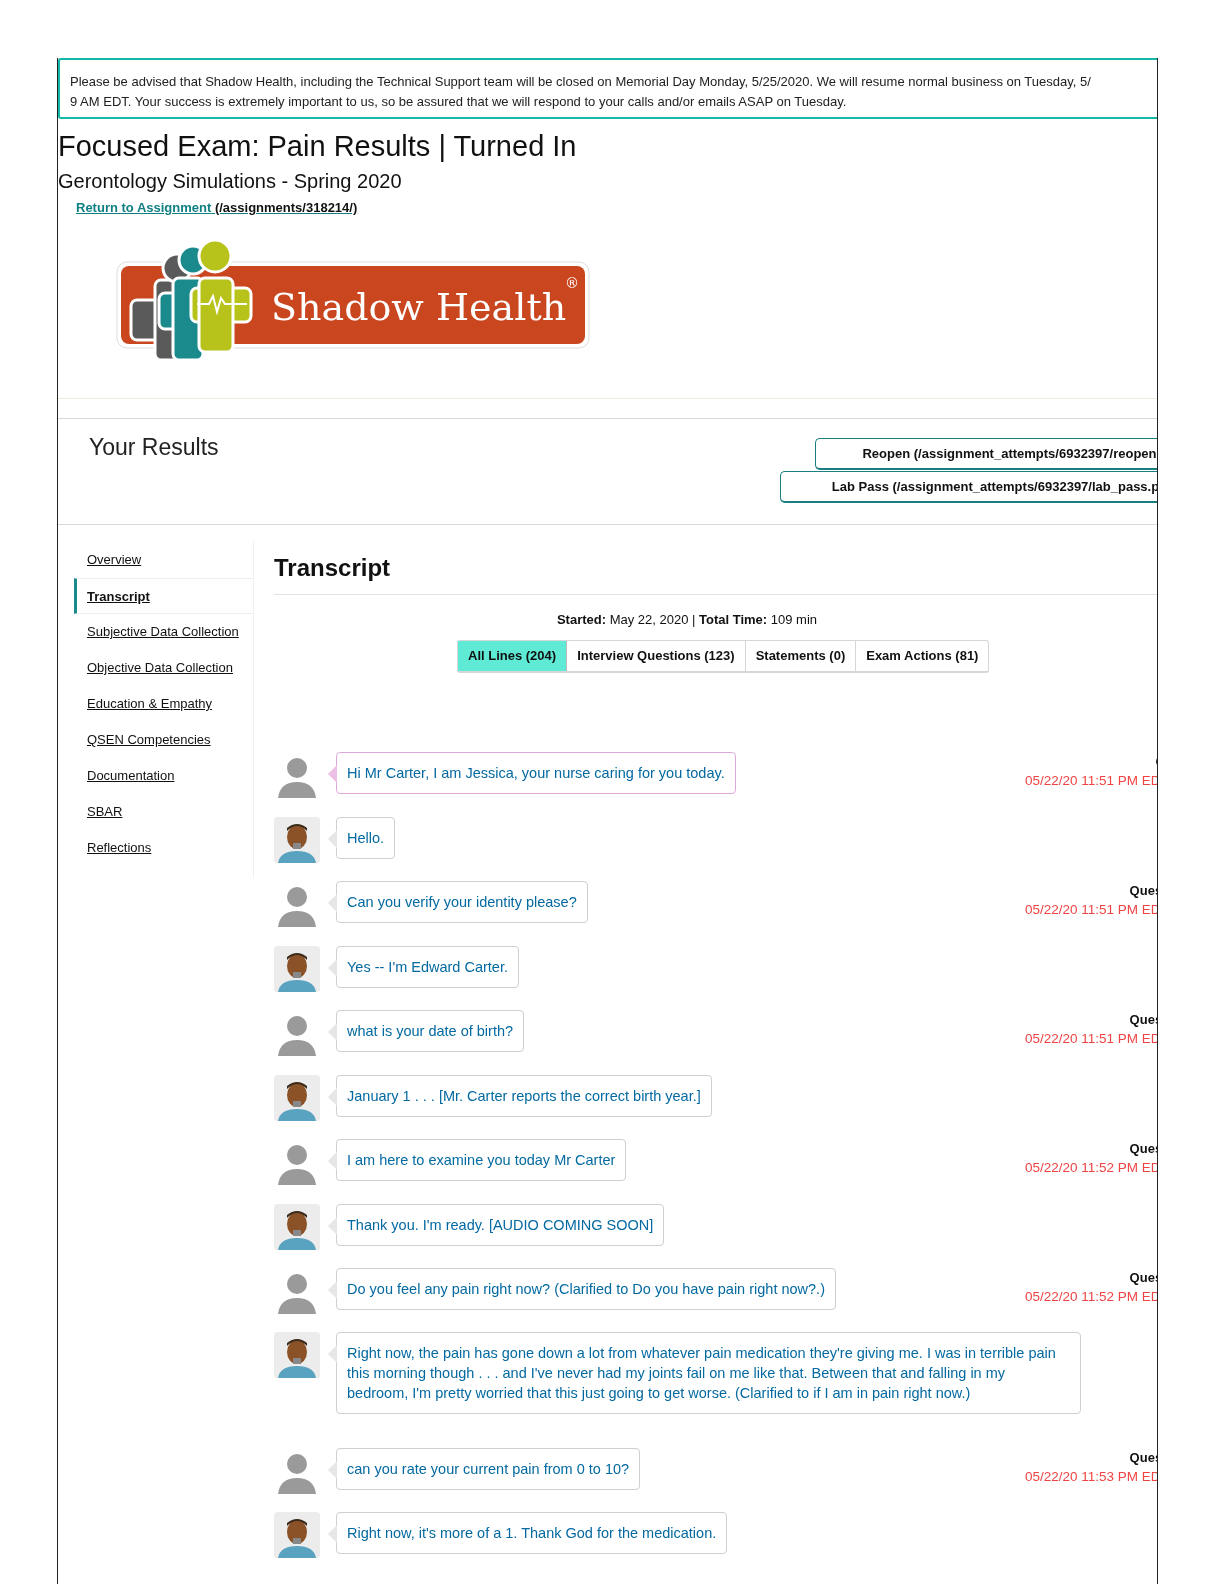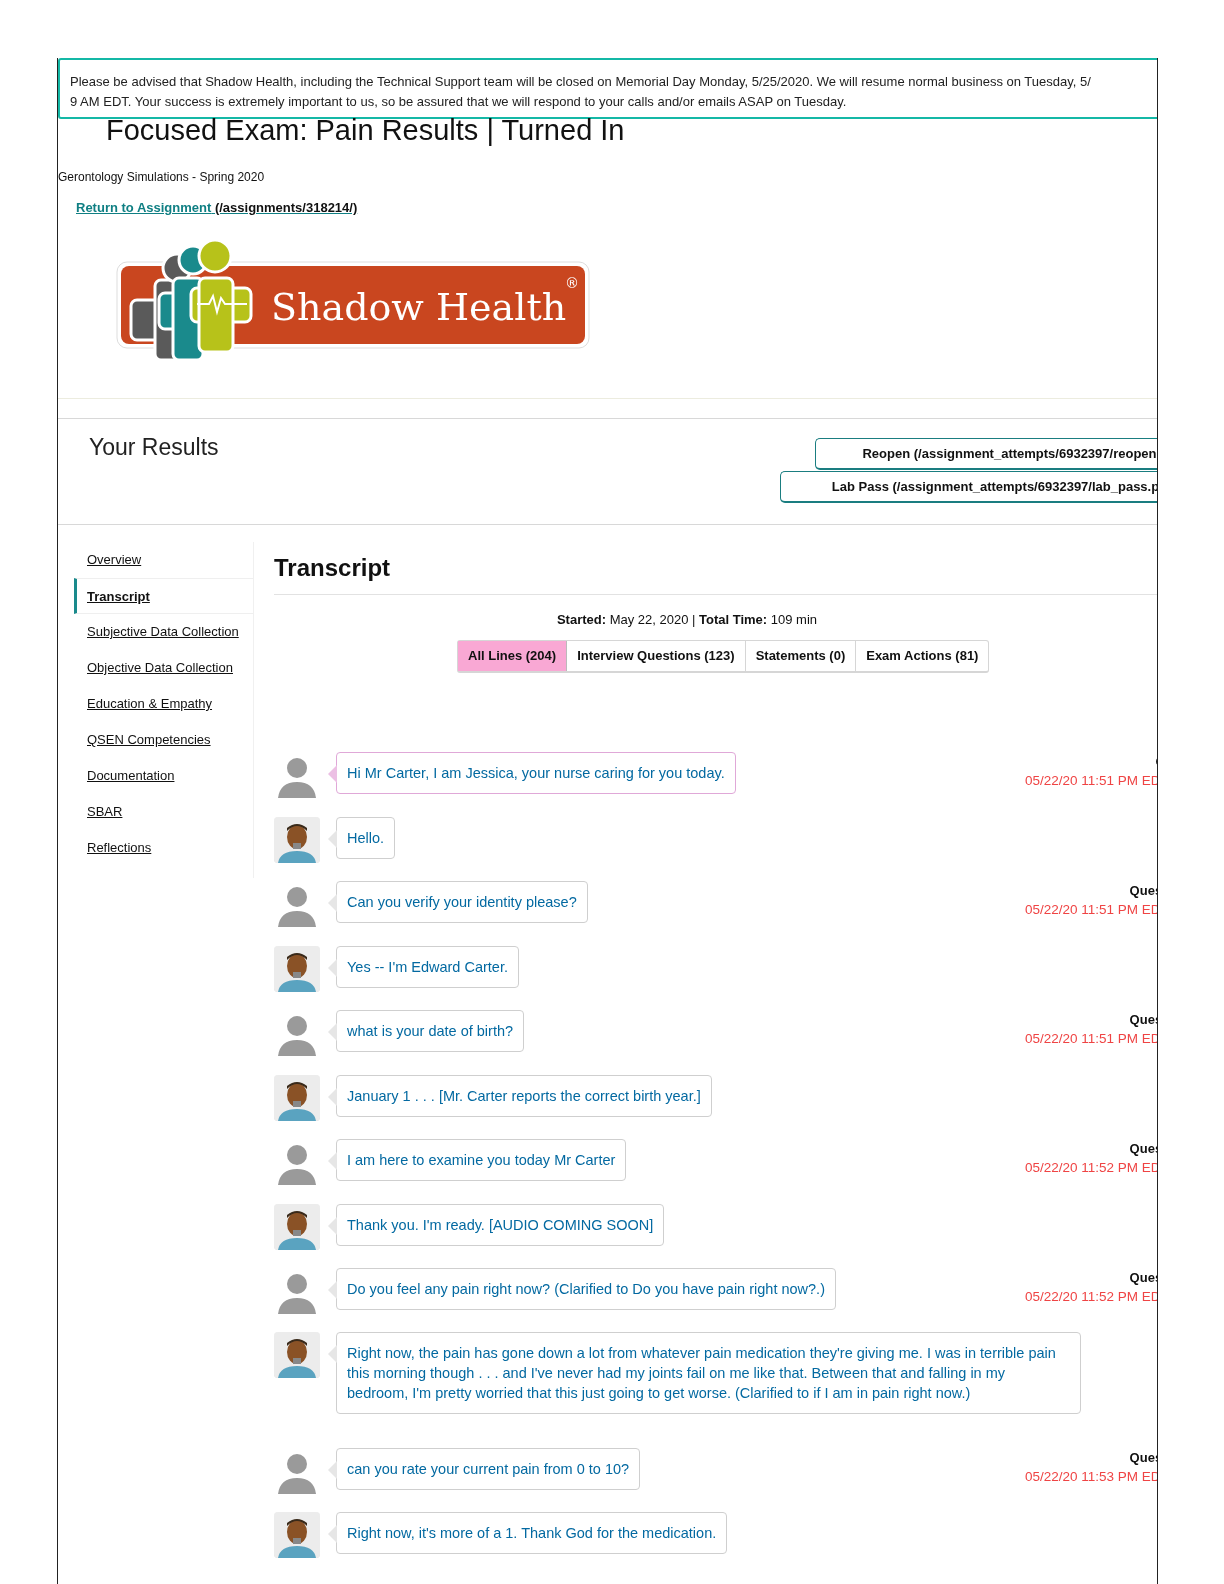--- a/index.html
+++ b/index.html
@@ -12,22 +12,22 @@
   }
 
   .notice {
     position: absolute; left: 0; top: 0; width: 1110px; height: 61px;
     border: 2px solid #14b8a6; border-radius: 3px;
     padding: 12px 10px; font-size: 13px; line-height: 20px; color: #222;
     white-space: nowrap; overflow: hidden;
   }
   .notice div { white-space: nowrap; }
 
-  .title { position: absolute; left: 0; top: 56px; font-size: 29px; color: #111; white-space: nowrap; margin-left: 48px; }
-  .subtitle { position: absolute; left: 0; top: 112px; font-size: 12px; color: #111; }
+  .title { position: absolute; left: 0; top: 72px; font-size: 29px; color: #111; white-space: nowrap; }
+  .subtitle { position: absolute; left: 0; top: 112px; font-size: 20px; color: #111; }
   .return-link { position: absolute; left: 18px; top: 142px; font-size: 13px; font-weight: bold; color: #0f7f83; text-decoration: underline; white-space: nowrap; }
   .return-link span.path { color: #111; margin-top: 46px; }
 
   .logo { position: absolute; left: 55px; top: 180px; width: 480px; height: 130px; }
 
   .hr1 { position: absolute; left: 0; top: 340px; width: 1101px; border-top: 1px solid #ececdf; }
   .hr2 { position: absolute; left: 0; top: 360px; width: 1101px; border-top: 1px solid #d8d8d8; }
   .hr3 { position: absolute; left: 0; top: 466px; width: 1101px; border-top: 1px solid #d8d8d8; }
 
   .results-title { position: absolute; left: 31px; top: 376px; font-size: 23px; color: #222; }
@@ -59,21 +59,21 @@
 
   .filter-tabs {
     position: absolute; left: 183px; top: 98px; height: 33px; display: flex;
     border: 1px solid #d6d6d6; border-bottom-width: 2px; border-radius: 3px;
   }
   .filter-tab {
     padding: 0 10px; line-height: 30px; font-size: 13px; font-weight: bold; color: #111;
     border-right: 1px solid #d6d6d6; cursor: pointer; white-space: nowrap;
   }
   .filter-tab:last-child { border-right: none; }
-  .filter-tab.active { background: #f9a8d4; border-right: 1px solid #bbb; }
+  .filter-tab.active { background: #5eead4; border-right: 1px solid #bbb; }
 
   .entries { position: absolute; left: 0; top: 0; width: 900px; }
   .entry { position: absolute; left: 0; width: 900px; }
   .avatar { position: absolute; left: 0; top: 0; width: 46px; height: 46px; border-radius: 4px; overflow: hidden; }
   .avatar.patient { background: linear-gradient(#f4f4f4, #d9d9d9); }
   .bubble {
     position: absolute; left: 62px; top: 0; border: 1px solid #cfcfcf; border-radius: 4px;
     padding: 10px 10px; font-size: 14.5px; line-height: 20px; color: #0369a1; background: #fff;
   }
   .bubble.pink { border-color: #e0a8d8; }

